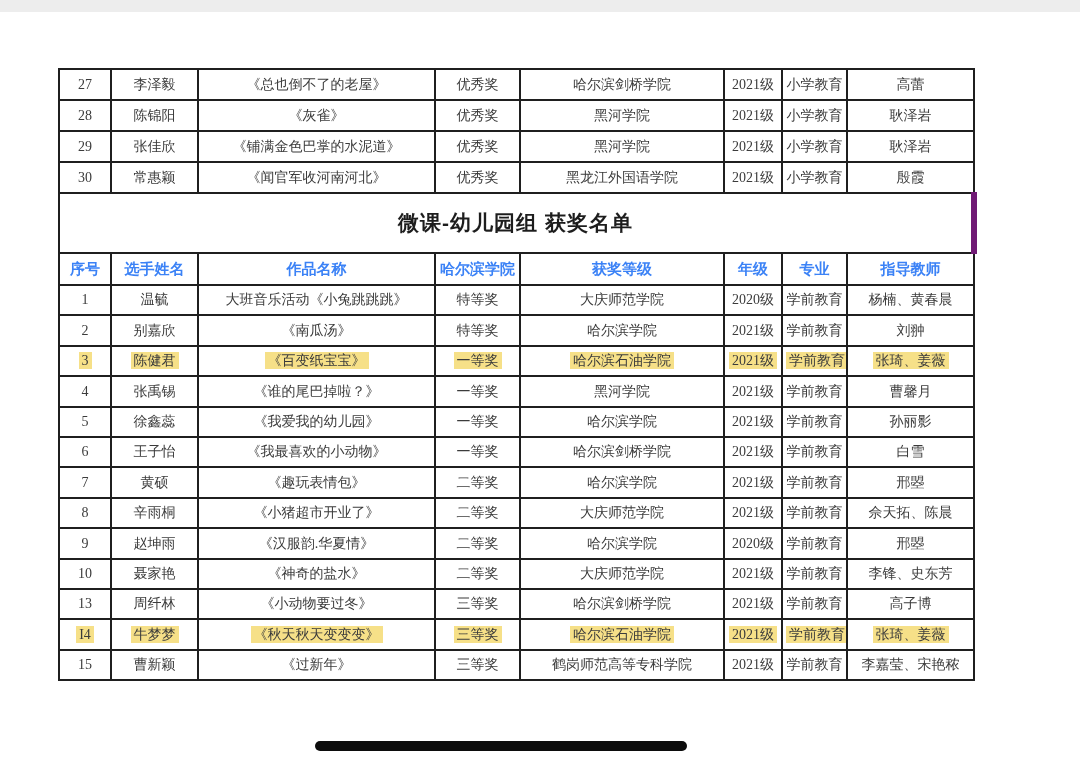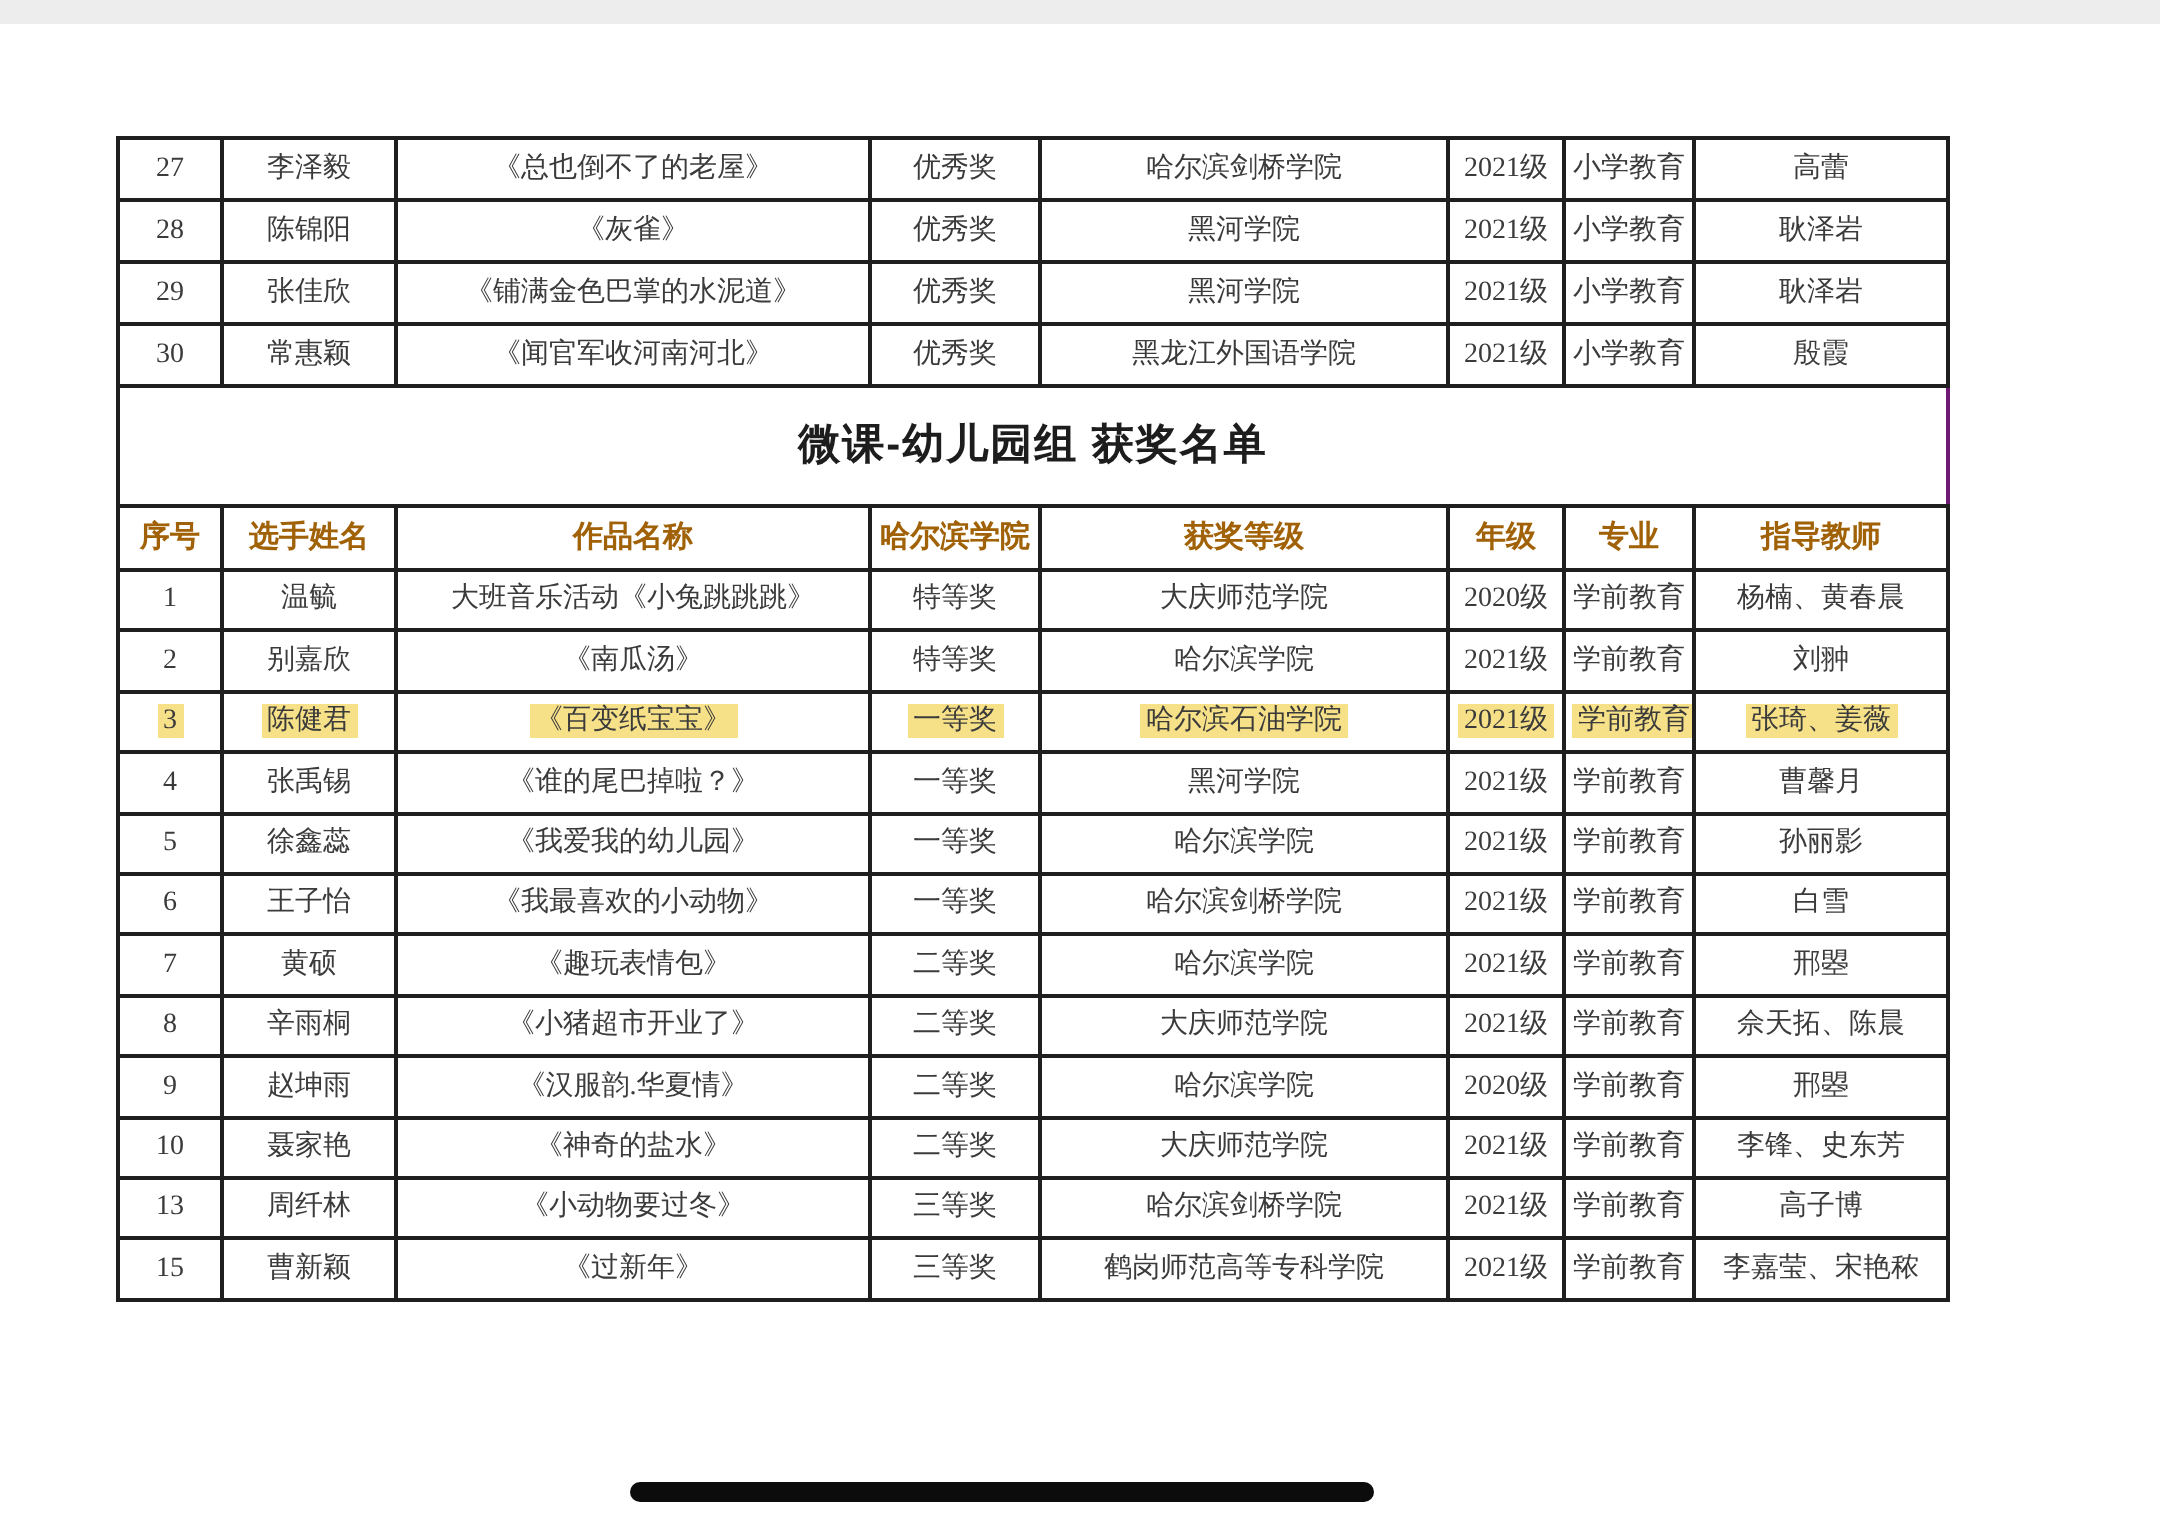--- a/index.html
+++ b/index.html
@@ -13,25 +13,25 @@
     position:absolute;left:58px;top:68px;width:915px;
     border-collapse:collapse;table-layout:fixed;
   }
   table.awards td,table.awards th{
     border:2px solid #1f1f1f;text-align:center;vertical-align:middle;
     font-size:14px;line-height:1.25;padding:2px 3px;overflow:hidden;white-space:nowrap;
     font-weight:normal;color:#3b3b3b;
   }
   tr.upper-row td{height:25px;}
   tr.title-row td{
-    height:54px;border-left:2px solid #1f1f1f;border-right:2px solid #701a75;
+    height:54px;border-left:2px solid #1f1f1f;border-right:6px solid #701a75;
     font-family:"Liberation Sans","DejaVu Sans",sans-serif;
     font-size:21px;font-weight:bold;color:#1d1d1d;letter-spacing:1px;
   }
-  tr.header-row th{height:26px;font-weight:bold;font-size:15px;color:#a16207;margin-left:22px;}
+  tr.header-row th{height:26px;font-weight:bold;font-size:15px;color:#3b82f6;margin-left:22px;}
   tr.main-row td{height:24.4px;}
   .hl{background:#f6e088;padding:1px 3px;}
   .bottom-bar{
     position:absolute;left:315px;top:741px;width:372px;height:10px;
     background:#0c0c0c;border-radius:6px;
   }
 </style>
 </head>
 <body>
 
@@ -207,20 +207,30 @@
           <td>13</td>
           <td>周纤林</td>
           <td>《小动物要过冬》</td>
           <td>三等奖</td>
           <td>哈尔滨剑桥学院</td>
           <td>2021级</td>
           <td>学前教育</td>
           <td>高子博</td>
         </tr>
         <tr class="main-row">
+          <td><span class="hl">I4</span></td>
+          <td><span class="hl">牛梦梦</span></td>
+          <td><span class="hl">《秋天秋天变变变》</span></td>
+          <td><span class="hl">三等奖</span></td>
+          <td><span class="hl">哈尔滨石油学院</span></td>
+          <td><span class="hl">2021级</span></td>
+          <td><span class="hl">学前教育</span></td>
+          <td><span class="hl">张琦、姜薇</span></td>
+        </tr>
+        <tr class="main-row">
           <td>15</td>
           <td>曹新颖</td>
           <td>《过新年》</td>
           <td>三等奖</td>
           <td>鹤岗师范高等专科学院</td>
           <td>2021级</td>
           <td>学前教育</td>
           <td>李嘉莹、宋艳秾</td>
         </tr>
       </tbody>

